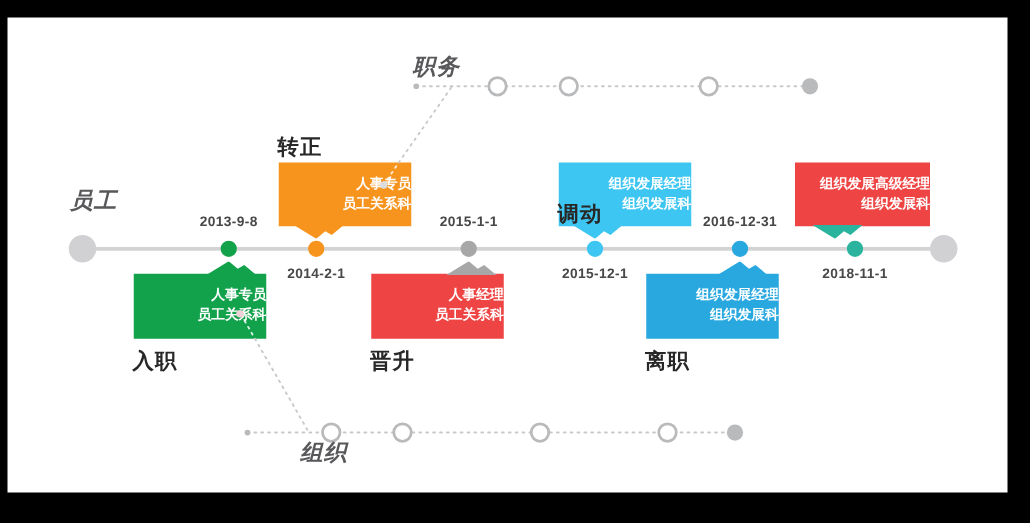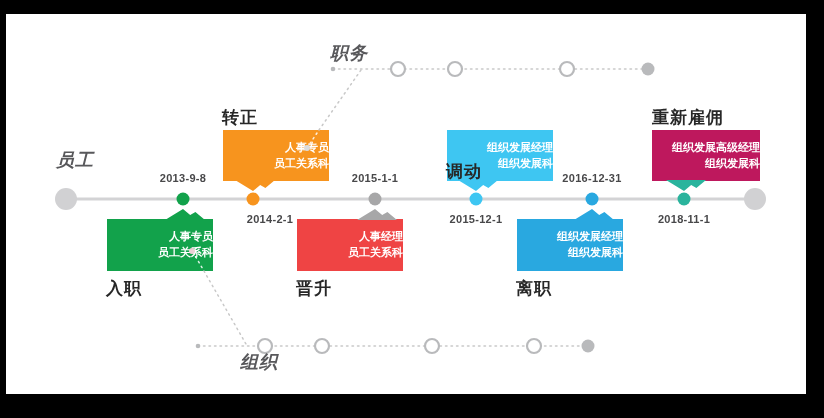--- a/index.html
+++ b/index.html
@@ -48,21 +48,21 @@
     <circle cx="476" cy="199" r="6.5" fill="#3ec6f2"></circle>
     <circle cx="592" cy="199" r="6.5" fill="#29a8e0"></circle>
     <circle cx="684" cy="199" r="6.5" fill="#2ab49d"></circle>
   </svg>
 
   <div class="track-label" style="left:56px;top:148px;">员工</div>
   <div class="track-label" style="left:330px;top:41px;">职务</div>
   <div class="track-label" style="left:196px;top:350px;margin-left:44px;">组织</div>
 
   <div class="date-label" style="left:138px;top:172px;">2013-9-8</div>
-  <div class="date-label" style="left:225px;top:213px;">2014-2-1</div>
+  <div class="date-label" style="left:208px;top:213px;">2014-2-1</div>
   <div class="date-label" style="left:330px;top:172px;">2015-1-1</div>
   <div class="date-label" style="left:431px;top:213px;">2015-12-1</div>
   <div class="date-label" style="left:547px;top:172px;">2016-12-31</div>
   <div class="date-label" style="left:639px;top:213px;">2018-11-1</div>
 
   <div class="card" style="left: 107px; top: 219px; height: 52px; background-color: rgb(18, 162, 75);">
     <div class="tail up" style="left: 58px; background-color: rgb(18, 162, 75);"></div>
     <div class="inner">
       <div>人事专员</div>
       <div>员工关系科</div>
@@ -99,28 +99,27 @@
 
   <div class="card" style="left: 517px; top: 219px; height: 52px; background-color: rgb(41, 168, 224);">
     <div class="tail up" style="left: 57px; background-color: rgb(41, 168, 224);"></div>
     <div class="inner">
       <div>组织发展经理</div>
       <div>组织发展科</div>
     </div>
   </div>
   <div class="event-name" style="left:516px;top:277px;">离职</div>
 
-  <div class="card" style="left: 652px; top: 130px; width: 108px; height: 51px; background-color: #be185d;">
+  <div class="card" style="left: 636px; top: 130px; width: 108px; height: 51px; background-color: #ef4444;">
     <div class="tail down" style="left: 14px; background-color: rgb(42, 180, 157);"></div>
     <div class="inner">
       <div>组织发展高级经理</div>
       <div>组织发展科</div>
     </div>
   </div>
-  <div class="event-name" style="left:652px;top:106px;">重新雇佣</div>
 
   <svg class="layer" width="824" height="418" viewBox="0 0 824 418">
     <line x1="307" y1="148" x2="319" y2="130" stroke="rgba(255,255,255,0.85)" stroke-width="1.5" stroke-dasharray="1.5 4" stroke-linecap="round"></line>
     <line x1="319" y1="130" x2="361" y2="70" stroke="#c9c9c9" stroke-width="1.5" stroke-dasharray="1.5 4" stroke-linecap="round"></line>
     <line x1="193" y1="252" x2="204" y2="271" stroke="rgba(255,255,255,0.85)" stroke-width="1.5" stroke-dasharray="1.5 4" stroke-linecap="round"></line>
     <line x1="204" y1="271" x2="246" y2="344" stroke="#c9c9c9" stroke-width="1.5" stroke-dasharray="1.5 4" stroke-linecap="round"></line>
     <circle cx="307" cy="148" r="3" fill="#dcdcdc"></circle>
     <circle cx="192" cy="251" r="3" fill="#edd0d6"></circle>
   </svg>
 </div>

